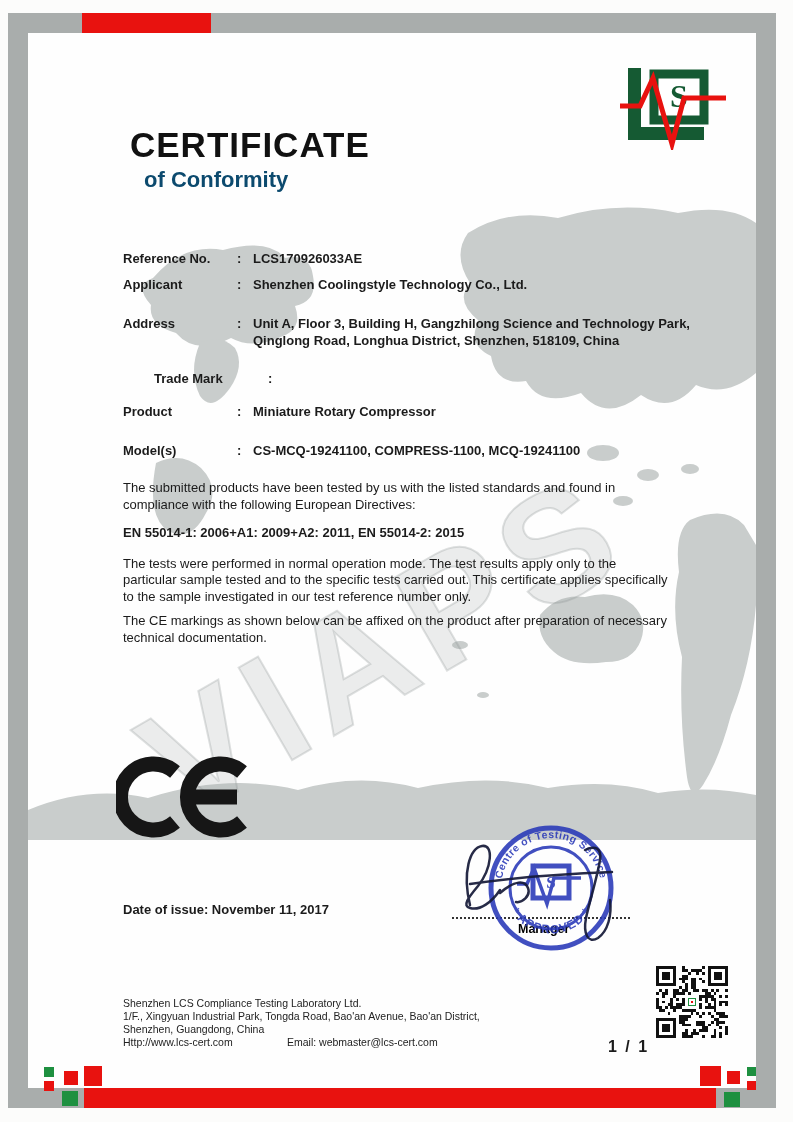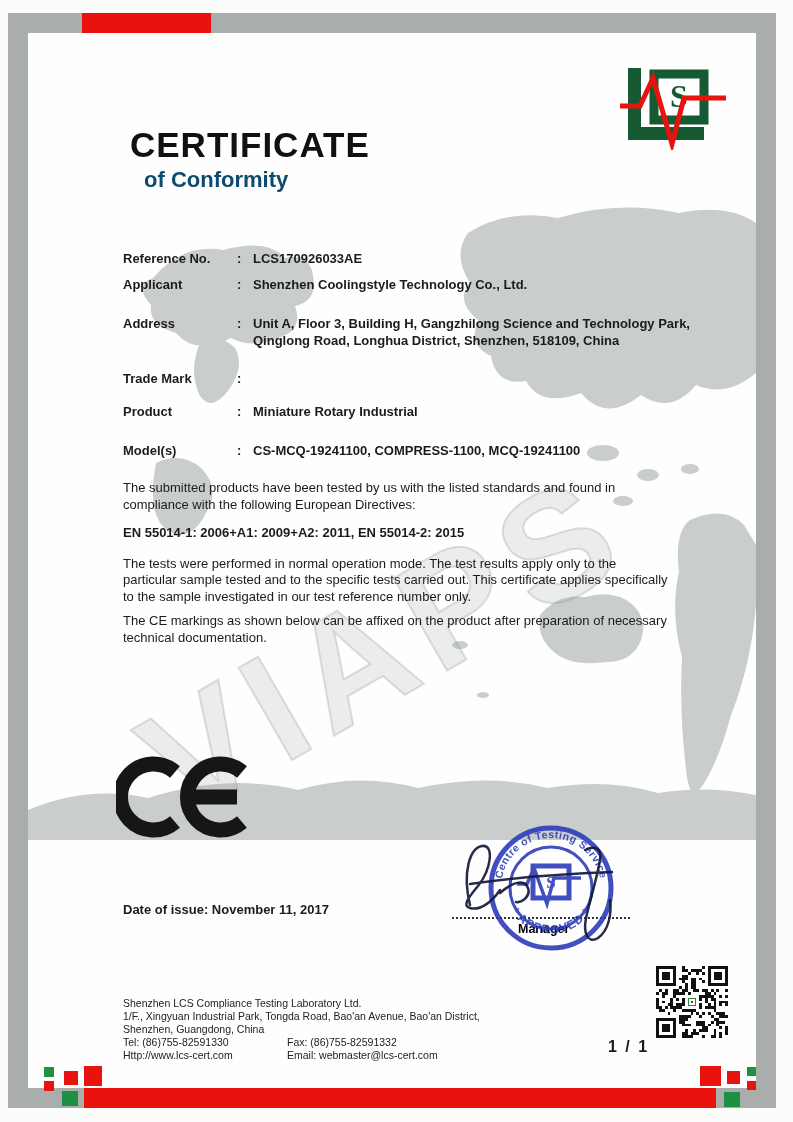--- a/index.html
+++ b/index.html
@@ -109,28 +109,28 @@
   <div class="field" style="top:276px;">
     <span class="lbl">Applicant</span>
     <span class="col">:</span>
     <span class="val">Shenzhen Coolingstyle Technology Co., Ltd.</span>
   </div>
   <div class="field" style="top:315px;">
     <span class="lbl">Address</span>
     <span class="col">:</span>
     <span class="val">Unit A, Floor 3, Building H, Gangzhilong Science and Technology Park, Qinglong Road, Longhua District, Shenzhen, 518109, China</span>
   </div>
-  <div class="field" style="top:370px;">
+  <div class="field" style="top:370px;margin-left:31px;">
     <span class="lbl">Trade Mark</span>
     <span class="col">:</span>
   </div>
   <div class="field" style="top:403px;">
     <span class="lbl">Product</span>
     <span class="col">:</span>
-    <span class="val">Miniature Rotary Industrial</span>
+    <span class="val">Miniature Rotary Compressor</span>
   </div>
   <div class="field" style="top:442px;">
     <span class="lbl">Model(s)</span>
     <span class="col">:</span>
     <span class="val">CS-MCQ-19241100, COMPRESS-1100, MCQ-19241100</span>
   </div>
 
   <div class="paras">
     <p>The submitted products have been tested by us with the listed standards and found in compliance with the following European Directives:</p>
     <p class="b">EN 55014-1: 2006+A1: 2009+A2: 2011, EN 55014-2: 2015</p>
@@ -173,24 +173,20 @@
       <path d="M30 54 C70 48 120 44 172 42"></path>
       <path d="M60 63 C75 50 85 50 88 58 C91 66 82 73 76 72"></path>
       <path d="M145 20 C155 15 162 18 160 30 C157 48 150 70 146 88 C143 104 148 114 158 108 C168 101 172 85 170 70"></path>
     </g>
   </svg>
 
   <div class="footer">
     <div>Shenzhen LCS Compliance Testing Laboratory Ltd.</div>
     <div>1/F., Xingyuan Industrial Park, Tongda Road, Bao'an Avenue, Bao'an District,</div>
     <div>Shenzhen, Guangdong, China</div>
-    <div class="row">
-      <span class="c1">Tel: (86)755-82591330</span>
-      <span>Fax: (86)755-82591332</span>
-    </div>
     <div class="row">
       <span class="c1">Http://www.lcs-cert.com</span>
       <span>Email: webmaster@lcs-cert.com</span>
     </div>
   </div>
 
   <svg class="abs" id="qr" style="left:656px;top:966px;" width="72" height="72" viewBox="0 0 25 25" shape-rendering="crispEdges">
       <rect x="0" y="0" width="25" height="25" fill="#ffffff"></rect>
       <rect x="9" y="0" width="1" height="1" fill="#111111"></rect>
       <rect x="16" y="0" width="1" height="1" fill="#111111"></rect>

